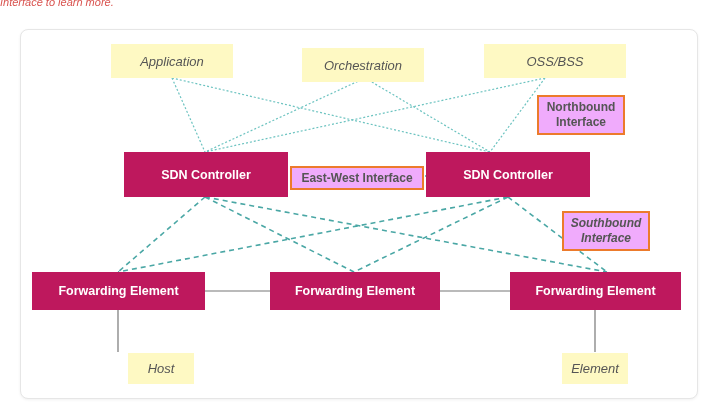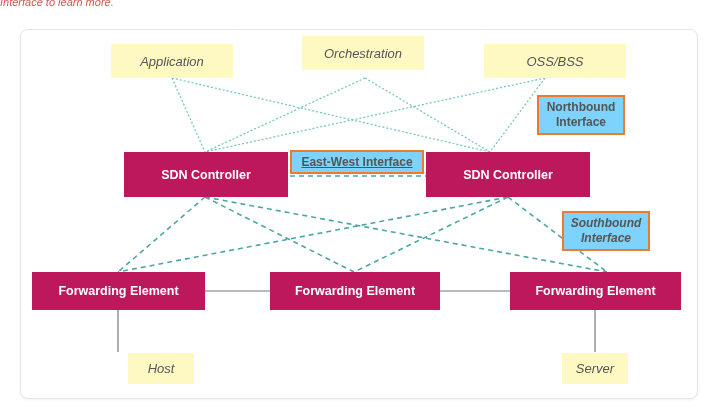--- a/index.html
+++ b/index.html
@@ -3,21 +3,21 @@
 <meta charset="utf-8">
 <style>
   html, body { margin:0; padding:0; }
   body { width:728px; height:408px; background:#ffffff; position:relative; overflow:hidden; font-family:"Liberation Sans", sans-serif; }
   .caption { position:absolute; left:0; top:-4px; font-style:italic; font-size:11px; color:#d9534f; }
   .frame { position:absolute; left:20px; top:29px; width:676px; height:368px; border:1px solid #e6e6e6; border-radius:8px; box-shadow:0 1px 3px rgba(0,0,0,0.06); background:#fff; }
   svg.lines { position:absolute; left:0; top:0; width:728px; height:408px; }
   .box { position:absolute; display:flex; align-items:center; justify-content:center; font-size:13px; }
   .gray { background:#fef9c3; color:#555;font-style:italic; }
   .green { background:#be185d; color:#fff; font-weight:bold; font-size:12.5px; }
-  .label { position:absolute; background:#7dd3fc; border:2px solid #ec7b2c; color:#555; font-weight:bold; font-size:12px; text-align:center; line-height:15px; display:flex; align-items:center; justify-content:center; }
+  .label { position:absolute; background:#f0abfc; border:2px solid #ec7b2c; color:#555; font-weight:bold; font-size:12px; text-align:center; line-height:15px; display:flex; align-items:center; justify-content:center; }
 </style>
 </head>
 <body>
 
 <div class="caption">Interface to learn more.</div>
 <div class="frame"></div>
 
 <svg class="lines">
   <g stroke="#6cc3c0" stroke-width="1.2" stroke-dasharray="2,2" fill="none">
     <line x1="172" y1="78" x2="205" y2="152"></line>
@@ -38,29 +38,29 @@
   </g>
   <g stroke="#777" stroke-width="1.2">
     <line x1="205" y1="291" x2="270" y2="291"></line>
     <line x1="440" y1="291" x2="510" y2="291"></line>
     <line x1="118" y1="310" x2="118" y2="352"></line>
     <line x1="595" y1="310" x2="595" y2="352"></line>
   </g>
 </svg>
 
 <div class="box gray" style="left:111px;top:44px;width:122px;height:34px;">Application</div>
-<div class="box gray" style="left:302px;top:36px;width:122px;height:34px;">Orchestration</div>
+<div class="box gray" style="left:302px;top:48px;width:122px;height:34px;">Orchestration</div>
 <div class="box gray" style="left:484px;top:44px;width:142px;height:34px;">OSS/BSS</div>
 
 <div class="label" style="left:537px;top:95px;width:84px;height:36px;">Northbound Interface</div>
 
 <div class="box green" style="left:124px;top:152px;width:164px;height:45px;">SDN Controller</div>
-<div class="label" style="left:290px;top:150px;width:130px;height:20px;text-decoration:underline;">East-West Interface</div>
+<div class="label" style="left:290px;top:166px;width:130px;height:20px;">East-West Interface</div>
 <div class="box green" style="left:426px;top:152px;width:164px;height:45px;">SDN Controller</div>
 
 <div class="label" style="left:562px;top:211px;width:84px;height:36px;font-style:italic;">Southbound Interface</div>
 
 <div class="box green" style="left:32px;top:272px;width:173px;height:38px;">Forwarding Element</div>
 <div class="box green" style="left:270px;top:272px;width:170px;height:38px;">Forwarding Element</div>
 <div class="box green" style="left:510px;top:272px;width:171px;height:38px;">Forwarding Element</div>
 
 <div class="box gray" style="left:85px;top:353px;width:66px;height:31px;margin-left:43px;">Host</div>
-<div class="box gray" style="left:562px;top:353px;width:66px;height:31px;">Server</div>
+<div class="box gray" style="left:562px;top:353px;width:66px;height:31px;">Element</div>
 
 </body></html>

